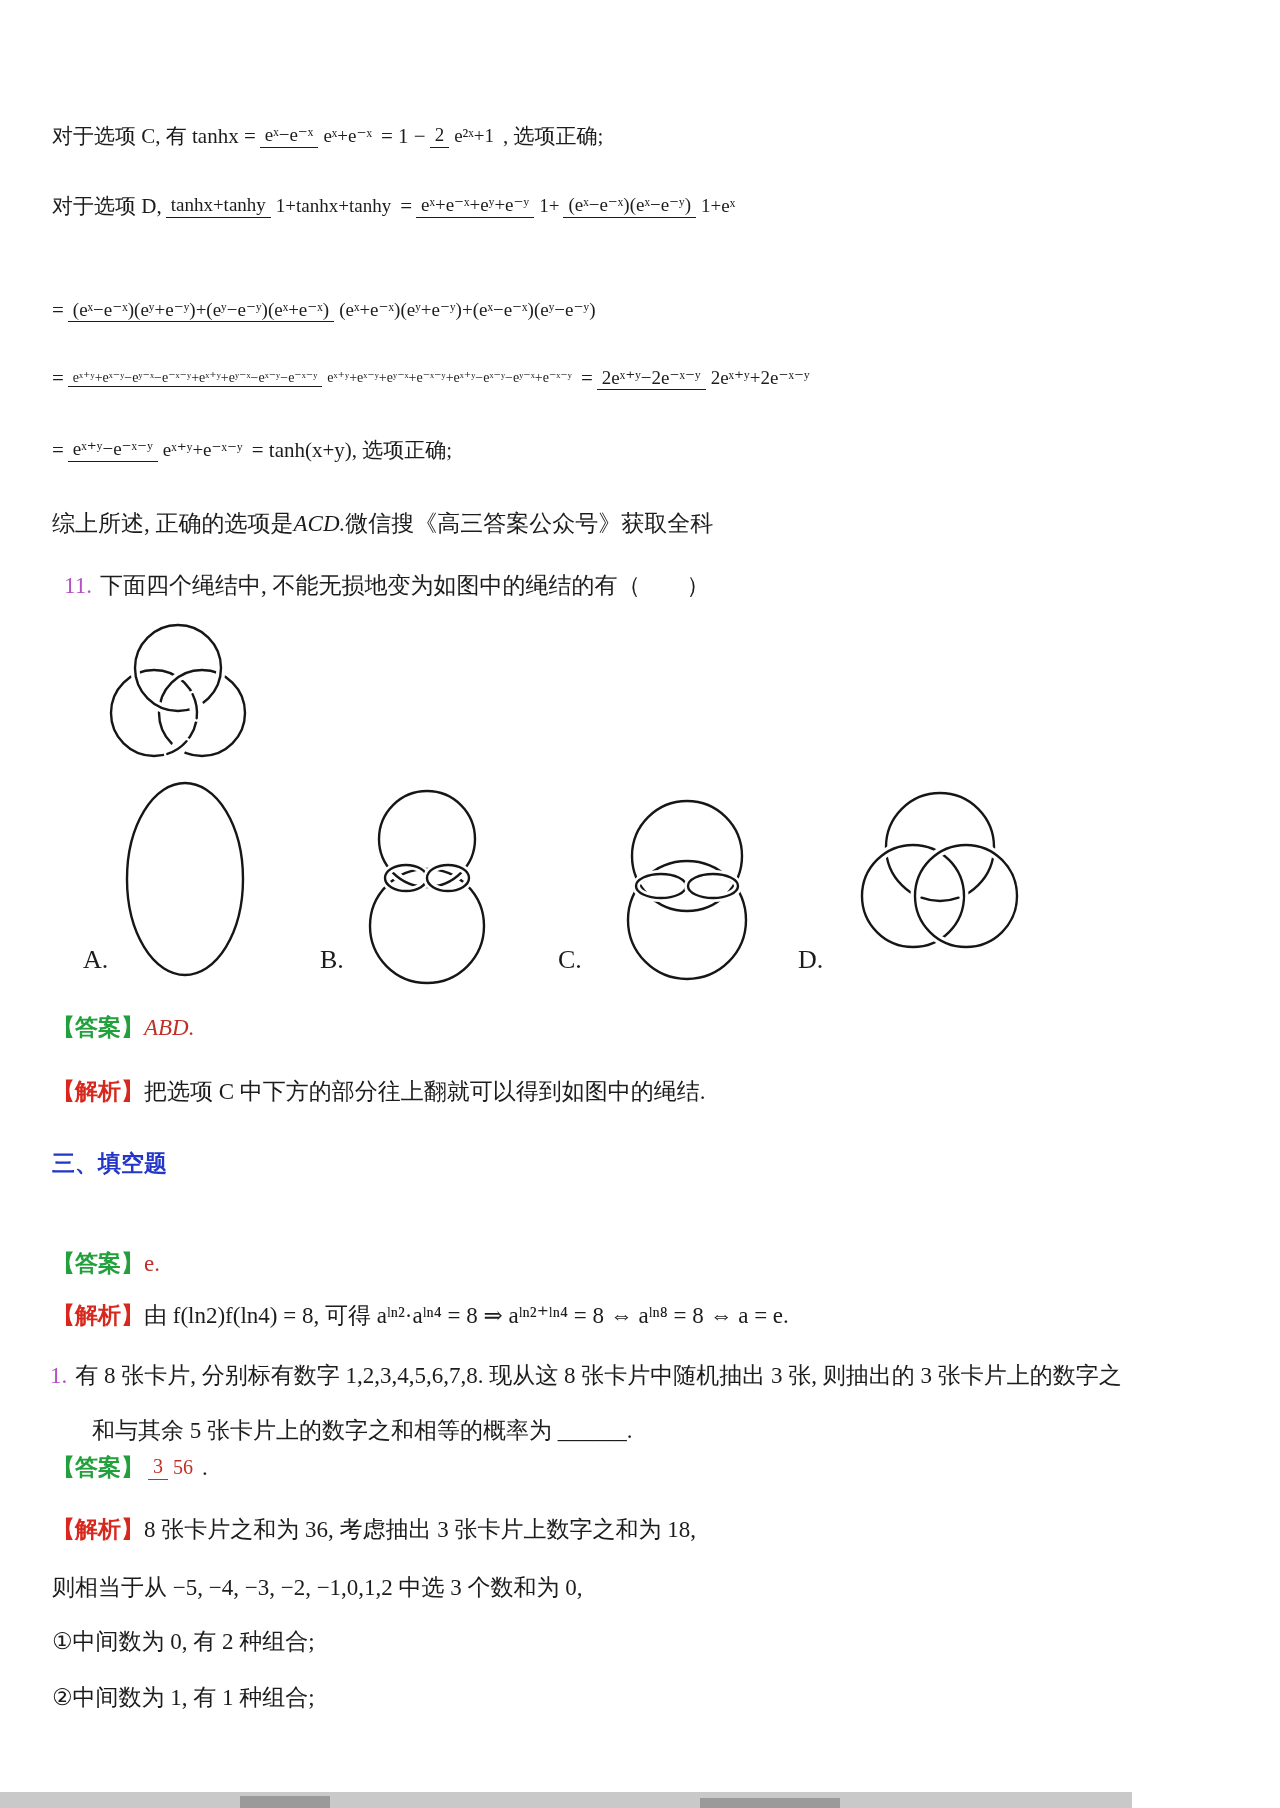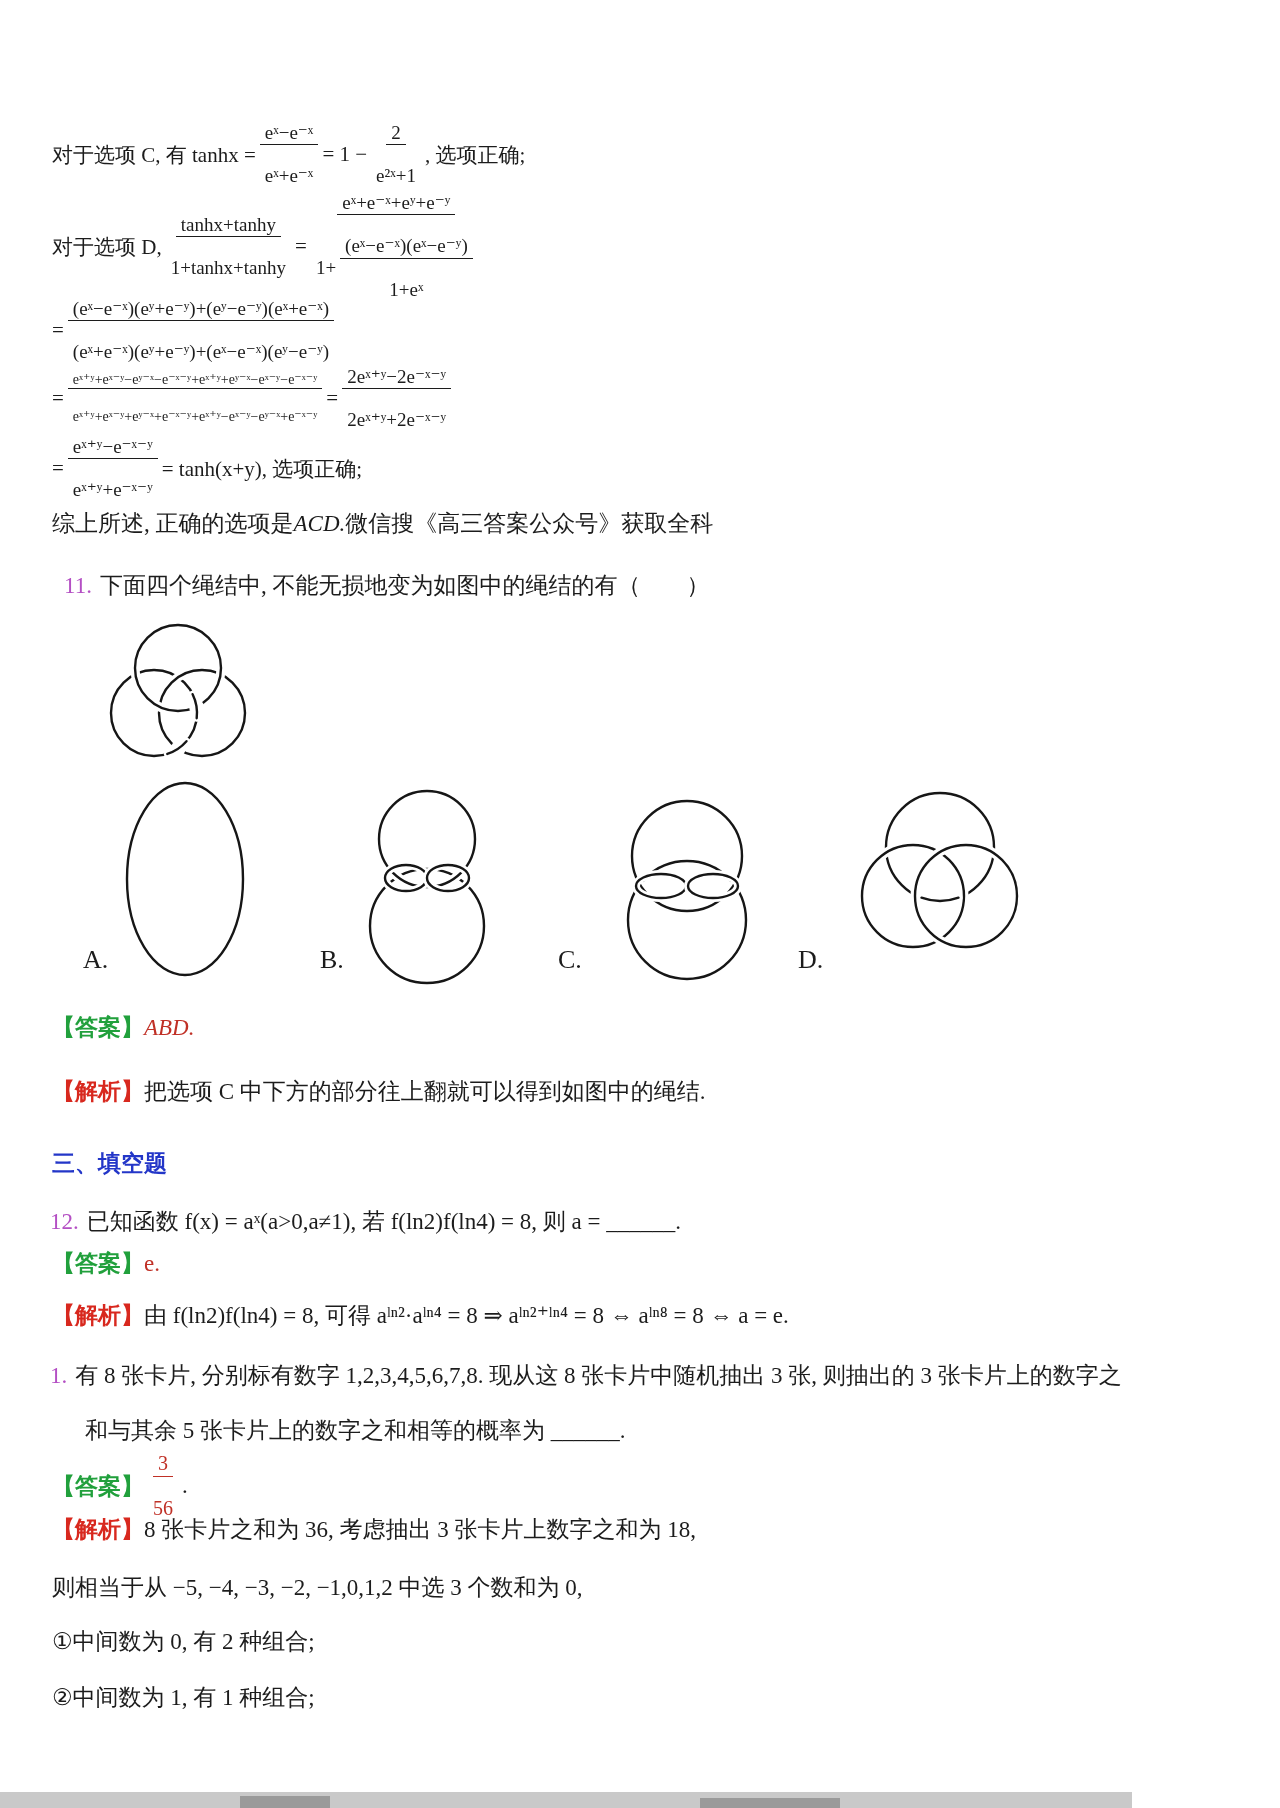--- a/index.html
+++ b/index.html
@@ -1,21 +1,21 @@
 <!DOCTYPE html>
 <html><head>
 <meta charset="utf-8">
 <style>
   html,body{margin:0;padding:0;background:#ffffff;}
   .page{position:relative;width:1132px;height:1808px;background:#ffffff;overflow:hidden;
         font-family:"Liberation Serif","DejaVu Serif","DejaVu Sans",serif;color:#1c1c1c;}
   .abs{position:absolute;}
   .mline{position:absolute;display:flex;align-items:center;font-size:21px;white-space:nowrap;}
-  .frac{display:inline-flex;flex-direction:column;align-items:center;text-align:center;
-        line-height:1.18;margin:0 4px;font-size:19px;gap:20px;}
+  .frac{display:inline-flex;flex-direction:row;align-items:center;text-align:center;
+        line-height:1.18;margin:0 4px;font-size:19px;}
   .frac .fn{border-bottom:1.5px solid currentColor;padding:0 5px;}
   .frac .fd{padding:0 5px;}
   .frac.small{font-size:14px;}
   .nestrow{display:inline-flex;align-items:center;}
   .qnum{color:#b44fc4;margin-right:8px;}
   .sec{color:#2336c8;font-weight:bold;font-size:24px;}
   .anslab{color:#21a03c;font-weight:bold;}
   .expllab{color:#d8281e;font-weight:bold;}
   .ansval{color:#c03026;}
   .it{font-style:italic;}
@@ -185,38 +185,34 @@
   </div>
   <div class="row" style="top:1076px;left:52px;">
     <span class="expllab">【解析】</span>
     <span>把选项 C 中下方的部分往上翻就可以得到如图中的绳结.</span>
   </div>
 
   <div class="row sec" style="top:1148px;left:52px;">
     <span>三、填空题</span>
   </div>
 
-  <div class="row" style="top:1206px;left:50px;">
-    <span class="qnum">12.</span>
-    <span>已知函数 f(x) = aˣ(a&gt;0,a≠1), 若 f(ln2)f(ln4) = 8, 则 a = ______.</span>
-  </div>
   <div class="row" style="top:1248px;left:52px;">
     <span class="anslab">【答案】</span>
     <span class="ansval">e.</span>
   </div>
   <div class="row" style="top:1300px;left:52px;">
     <span class="expllab">【解析】</span>
     <span>由 f(ln2)f(ln4) = 8, 可得 aˡⁿ²·aˡⁿ⁴ = 8 ⇒ aˡⁿ²⁺ˡⁿ⁴ = 8 ⇔ aˡⁿ⁸ = 8 ⇔ a = e.</span>
   </div>
 
   <div class="row" style="top:1360px;left:50px;">
     <span class="qnum">1.</span>
     <span>有 8 张卡片, 分别标有数字 1,2,3,4,5,6,7,8. 现从这 8 张卡片中随机抽出 3 张, 则抽出的 3 张卡片上的数字之</span>
   </div>
-  <div class="row" style="top:1415px;left:85px;">
+  <div class="row" style="top:1415px;left:92px;">
     <span>和与其余 5 张卡片上的数字之和相等的概率为 ______.</span>
   </div>
   <div class="row" style="top:1452px;left:52px;">
     <span class="anslab">【答案】</span>
     <span class="frac fracred">
       <span class="fn">3</span>
       <span class="fd">56</span>
     </span>
     <span>.</span>
   </div>

